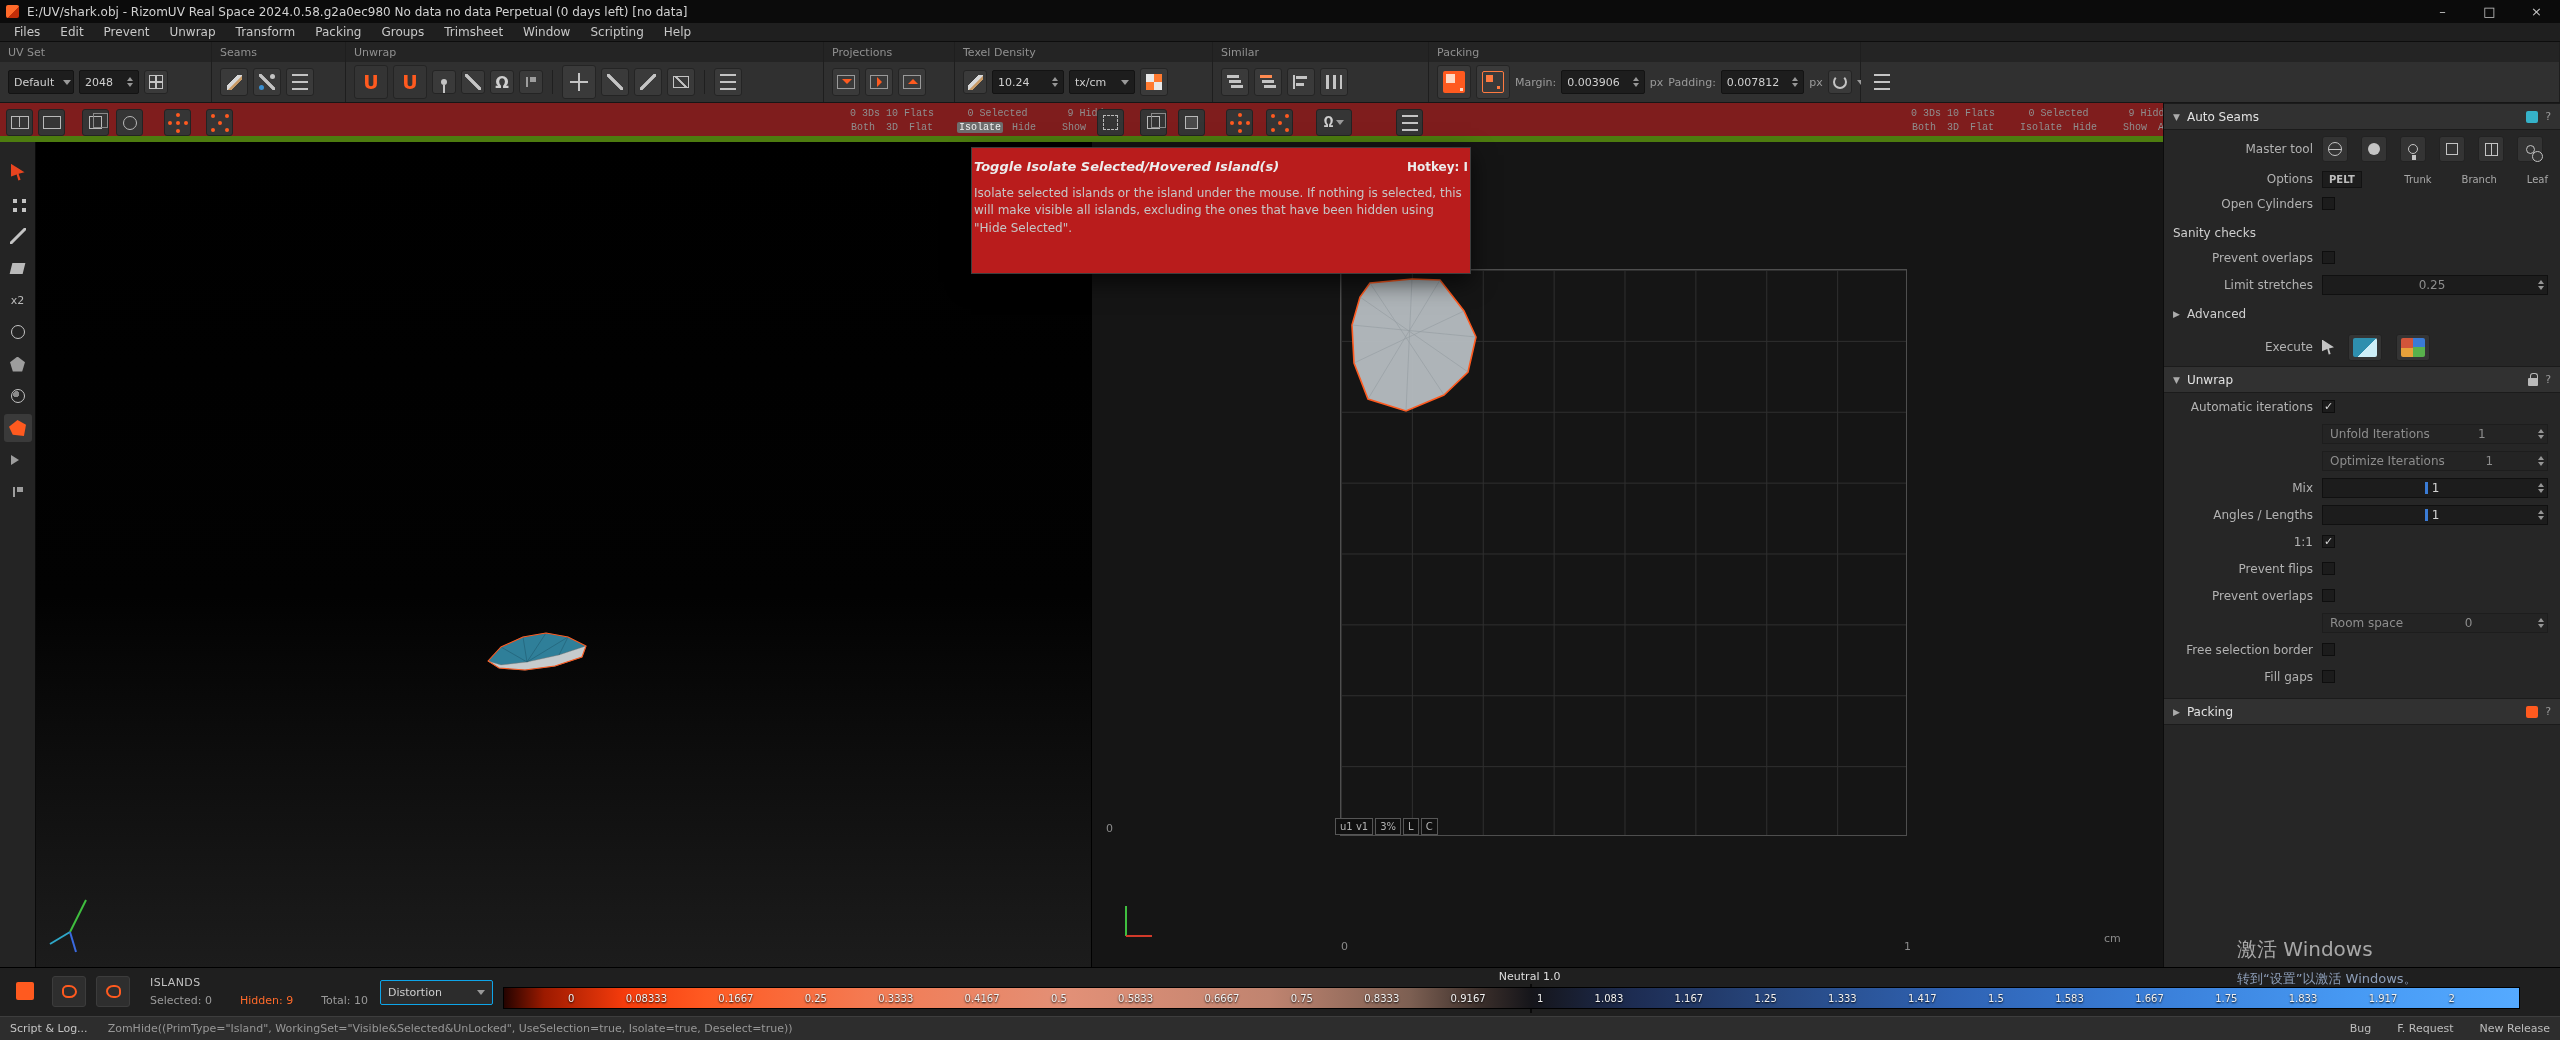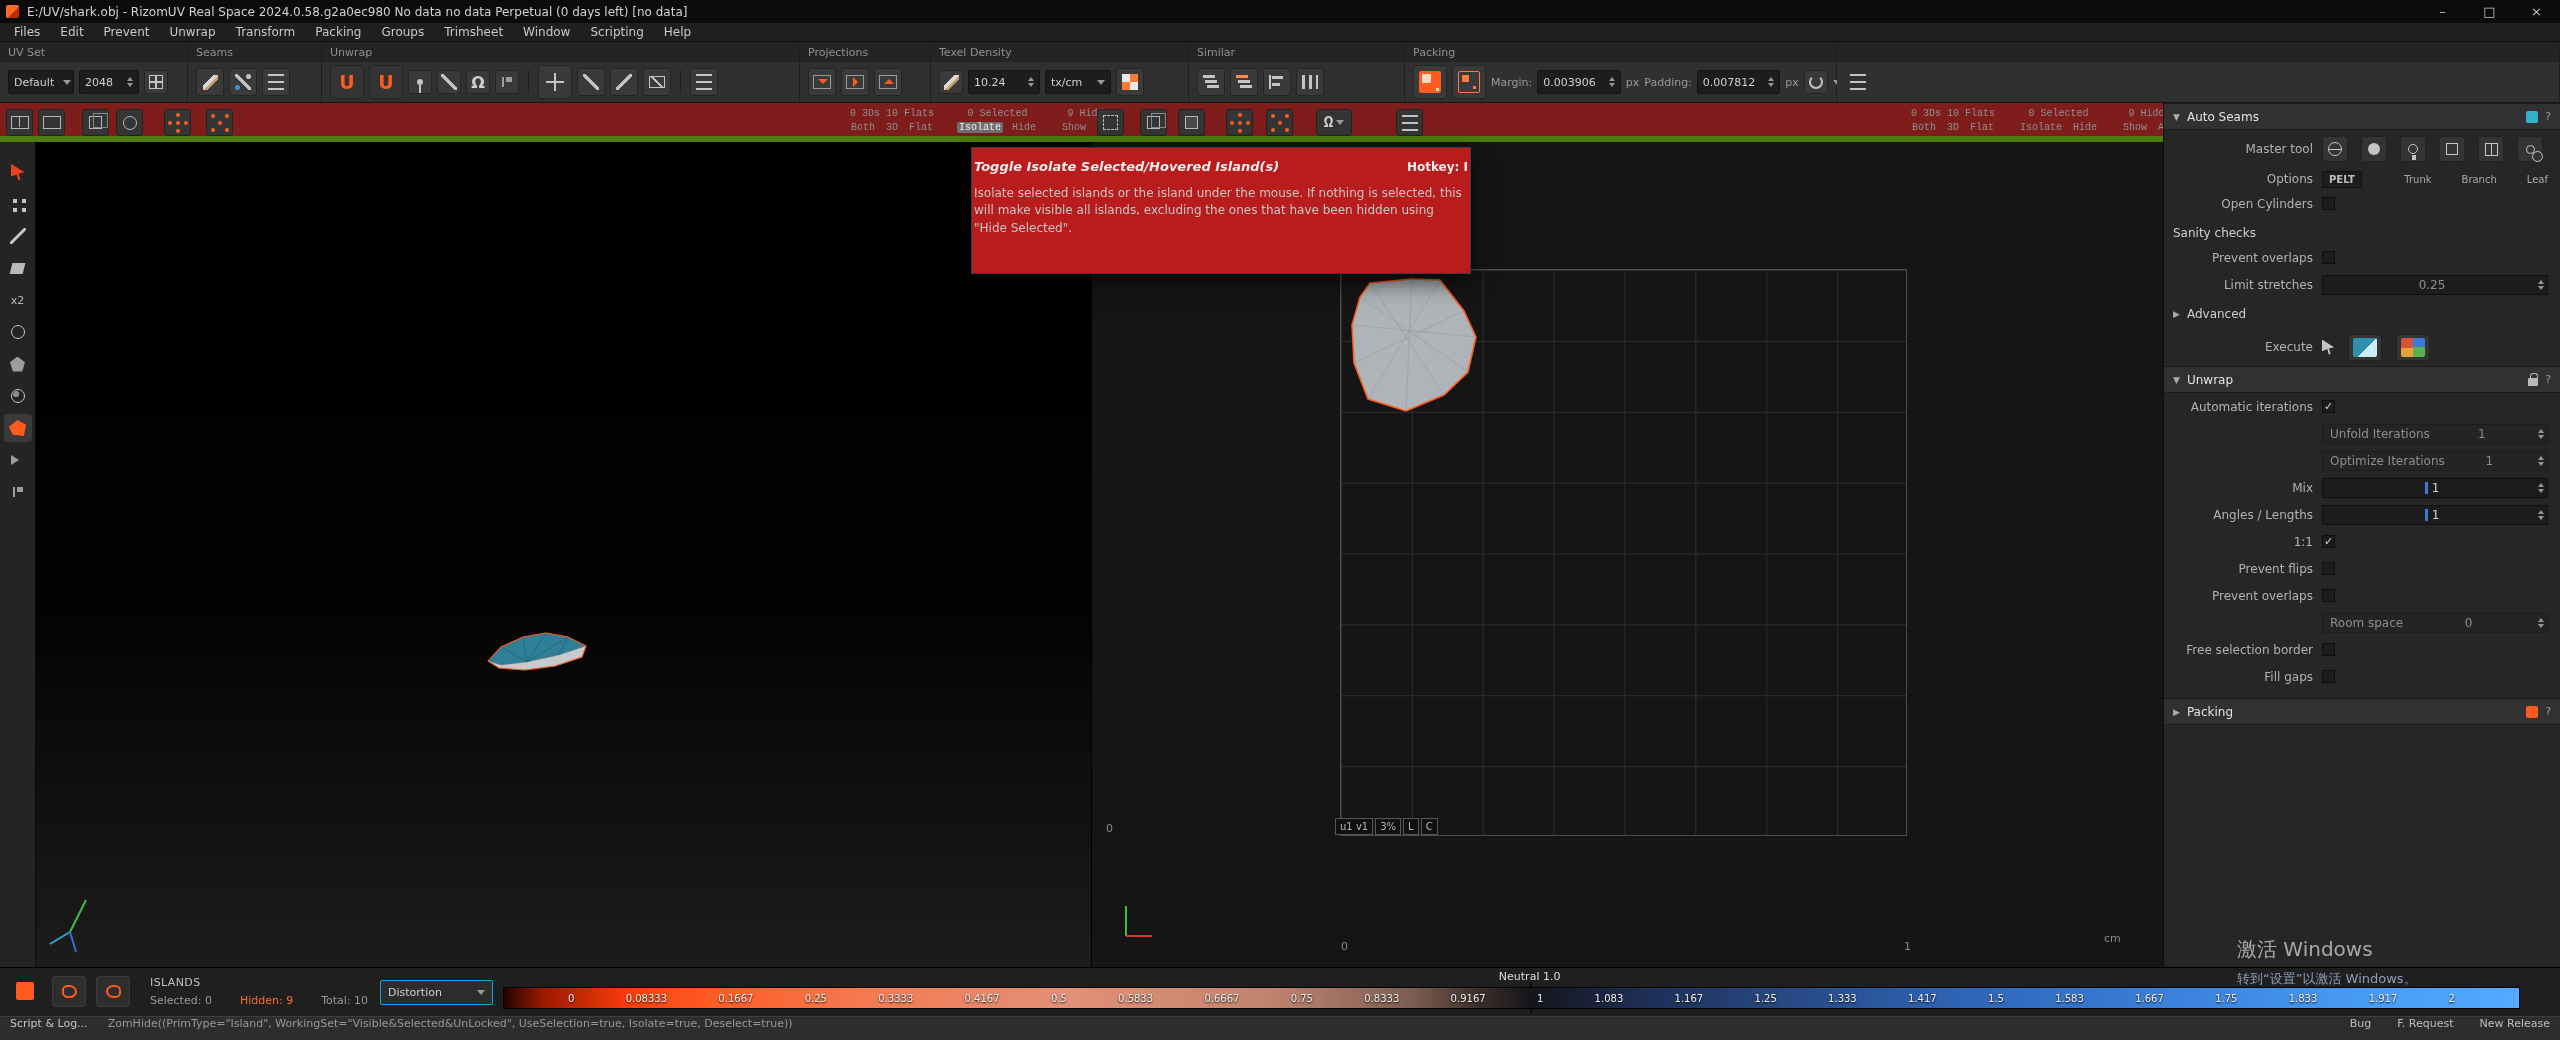--- a/index.html
+++ b/index.html
@@ -163,21 +163,21 @@
   .sb-hidden{color:#ff6a2a;}
   .sb-select{position:absolute;left:380px;top:12px;width:113px;height:25px;background:#2c2c2c;border:1px solid #0ea5e9;border-radius:2px;display:flex;align-items:center;padding:0 7px;font-size:11px;color:#cfcfcf;}
   .dscale{position:absolute;left:503px;top:2px;width:2017px;height:45px;}
   .neutral{position:absolute;left:50.9%;top:0;transform:translateX(-50%);font-size:11px;color:#dedede;white-space:nowrap;}
   .nmark{position:absolute;left:50.9%;top:14px;width:2px;height:29px;background:#0a0a0a;}
   .dbar{position:absolute;left:0;top:17px;width:100%;height:22px;border:1px solid #000;display:flex;align-items:center;justify-content:space-between;padding:0 64px;
     background:linear-gradient(90deg,#240300 0%,#9c1a00 2%,#f63c0c 6%,#ff5a22 10%,#f47a52 18%,#e29077 28%,#c08470 38%,#7c5f52 45%,#3a2e2a 48.5%,#15151a 51%,#1d2c52 56%,#27477f 63%,#2f63b4 72%,#3a7fd9 82%,#479af4 92%,#55aaff 100%);}
   .dlab{font-size:10px;color:#f2f2f2;text-shadow:0 1px 2px #000;}
 
   
-  .logbar{position:absolute;left:0;top:1016px;width:2560px;height:24px;background:#2d2d2d;border-top:1px solid #3d3d3d;display:flex;align-items:flex-start;gap:20px;padding:0 10px;font-size:11px;}
+  .logbar{position:absolute;left:0;top:1016px;width:2560px;height:24px;background:#2d2d2d;border-top:1px solid #3d3d3d;display:flex;align-items:center;gap:20px;padding:0 10px;font-size:11px;}
   .log-script{color:#c4c4c4;}
   .log-cmd{color:#979797;white-space:nowrap;overflow:hidden;}
   .log-links{margin-left:auto;display:flex;gap:26px;color:#bdbdbd;}
 
   
   .tooltip{position:absolute;left:971px;top:147px;width:500px;min-height:127px;background:#b91c1c;border:1px solid #3e3e3e;box-shadow:0 8px 22px rgba(0,0,0,.65);z-index:60;padding:11px 2px;}
   .tt-head{display:flex;justify-content:space-between;align-items:baseline;}
   .tt-title{font-style:italic;font-weight:bold;font-size:13px;color:#ececec;}
   .tt-hotkey{font-weight:bold;font-size:12px;color:#ececec;margin-left:18px;white-space:nowrap;}
   .tt-body{margin-top:11px;font-size:12px;line-height:1.45;color:#c6c6c6;}
@@ -215,21 +215,21 @@
         <span class="menu-item">Groups</span>
         <span class="menu-item">Trimsheet</span>
         <span class="menu-item">Window</span>
         <span class="menu-item">Scripting</span>
         <span class="menu-item">Help</span>
       </div>
   </nav>
 
   <div class="toolstrip">
 
-    <section class="tsec" style="width:188px">
+    <section class="tsec" style="width:212px">
       <div class="tsec-hd">UV Set</div>
       <div class="tsec-bd">
         <div class="tfield tsel" style="width:66px">
           <span>Default</span>
           <span class="caret"></span>
         </div>
         <div class="tfield" style="width:60px">
           <span>2048</span>
           <span class="spin">
               <i class="up"></i>

